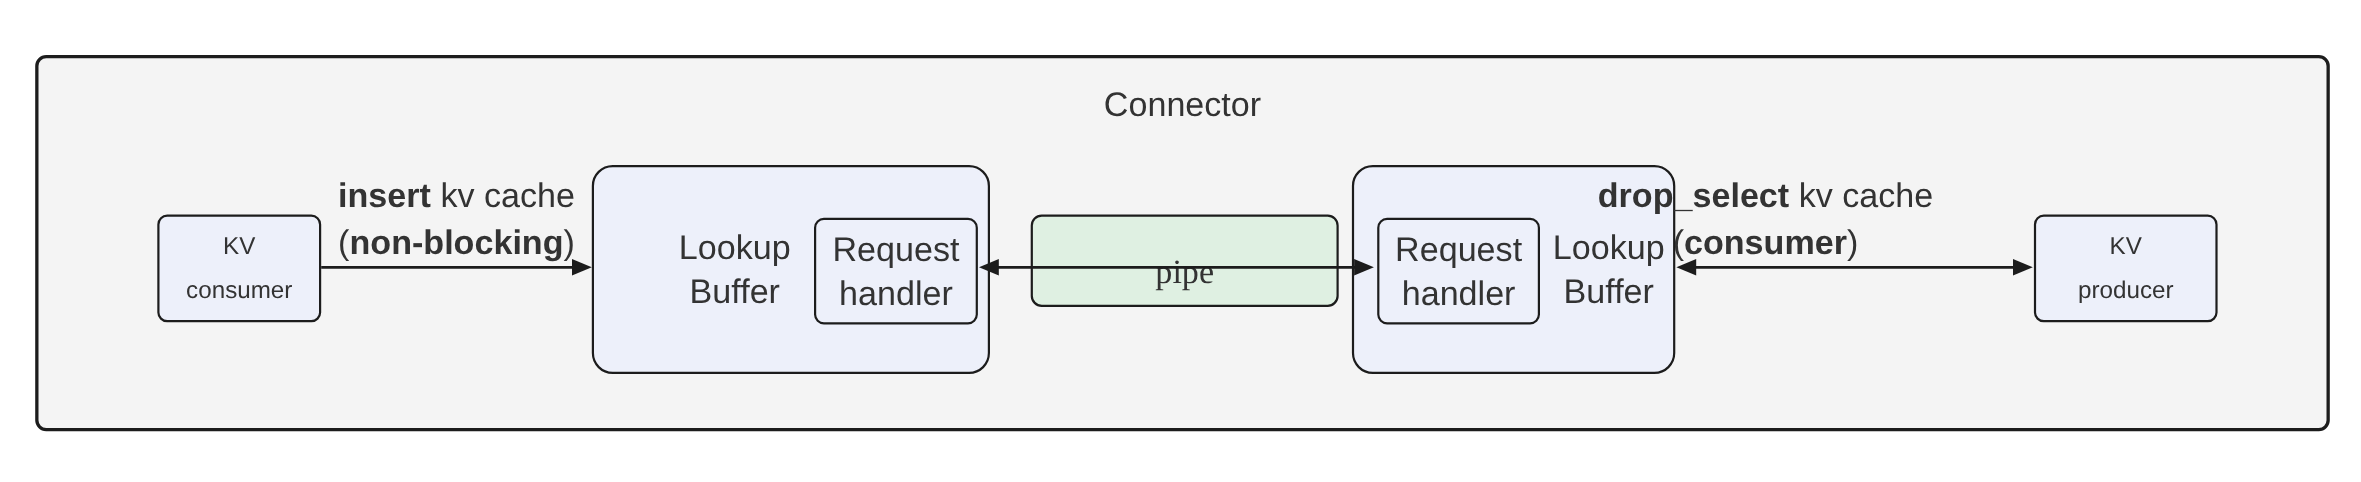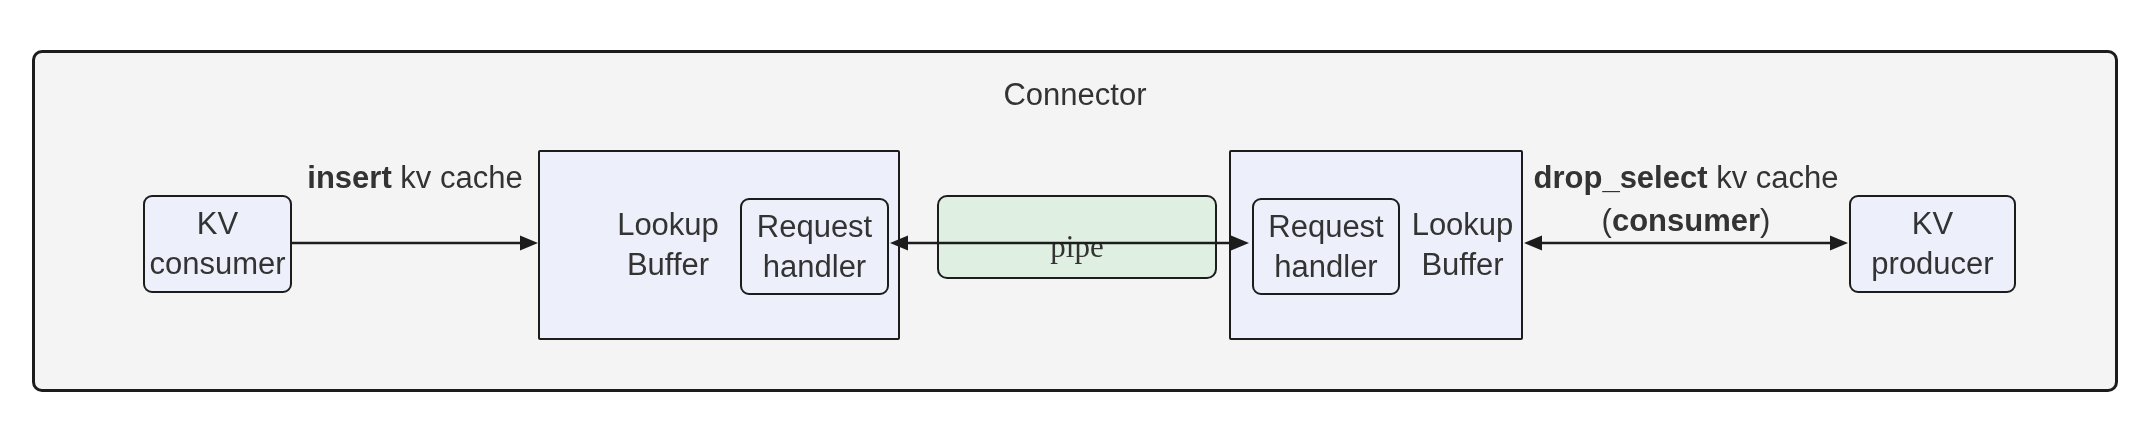--- a/index.html
+++ b/index.html
@@ -36,34 +36,34 @@
     color: var(--text);
   }
 
   .node {
     position: absolute;
     background: var(--node-fill);
     border: 2.5px solid var(--border);
     border-radius: 9px;
     display: flex; flex-direction: column;
     align-items: center; justify-content: center;
-    font-size: 31px; line-height: 40px;
+    font-size: 22px; line-height: 40px;
     text-align: center;
     z-index: 1;
   }
   .node span { display: block; }
 
   .kv-producer   { left: 143px;  top: 195px; width: 149px; height: 98px;  }
   .kv-consumer   { left: 1849px; top: 195px; width: 167px; height: 98px;  }
 
   .buffer {
     position: absolute;
     background: var(--node-fill);
     border: 2.5px solid var(--border);
-    border-radius: 2px;
+    border-radius: 19px;
     z-index: 1;
   }
   .buffer-left  { left: 538px;  top: 150px; width: 362px; height: 190px; }
   .buffer-right { left: 1229px; top: 150px; width: 294px; height: 190px; }
 
   .buffer-label {
     position: absolute; top: 0; height: 100%;
     display: flex; flex-direction: column;
     align-items: center; justify-content: center;
     font-size: 31px; line-height: 40px; text-align: center;
@@ -99,21 +99,21 @@
 
   .edge-label {
     position: absolute;
     text-align: center;
     font-size: 31px; line-height: 43px;
     z-index: 1;
     white-space: nowrap;
   }
   .edge-label .b { font-weight: 700; }
   .edge-label-insert { left: 265px;  top: 156px; width: 300px; }
-  .edge-label-drop   { left: 1521px; top: 156px; width: 330px; }
+  .edge-label-drop   { left: 1440px; top: 156px; width: 330px; }
 
   svg.arrows {
     position: absolute; inset: 0;
     z-index: 2;
     pointer-events: none;
   }
   svg.arrows path.line { stroke: var(--border); stroke-width: 2.5; fill: none; }
   svg.arrows path.head { fill: var(--border); stroke: none; }
 </style>
 </head>
@@ -125,20 +125,21 @@
     <div class="title">Connector</div>
   </div>
 
   <div class="node kv-producer">
     <span>KV</span>
     <span>consumer</span>
   </div>
 
   <div class="edge-label edge-label-insert">
     <div><span class="b">insert</span><span> kv cache</span></div>
+    <div><span>(</span><span class="b">non-blocking</span><span>)</span></div>
   </div>
 
   <div class="buffer buffer-left">
     <div class="buffer-label">
       <span>Lookup</span>
       <span>Buffer</span>
     </div>
     <div class="handler">
       <span>Request</span>
       <span>handler</span>

